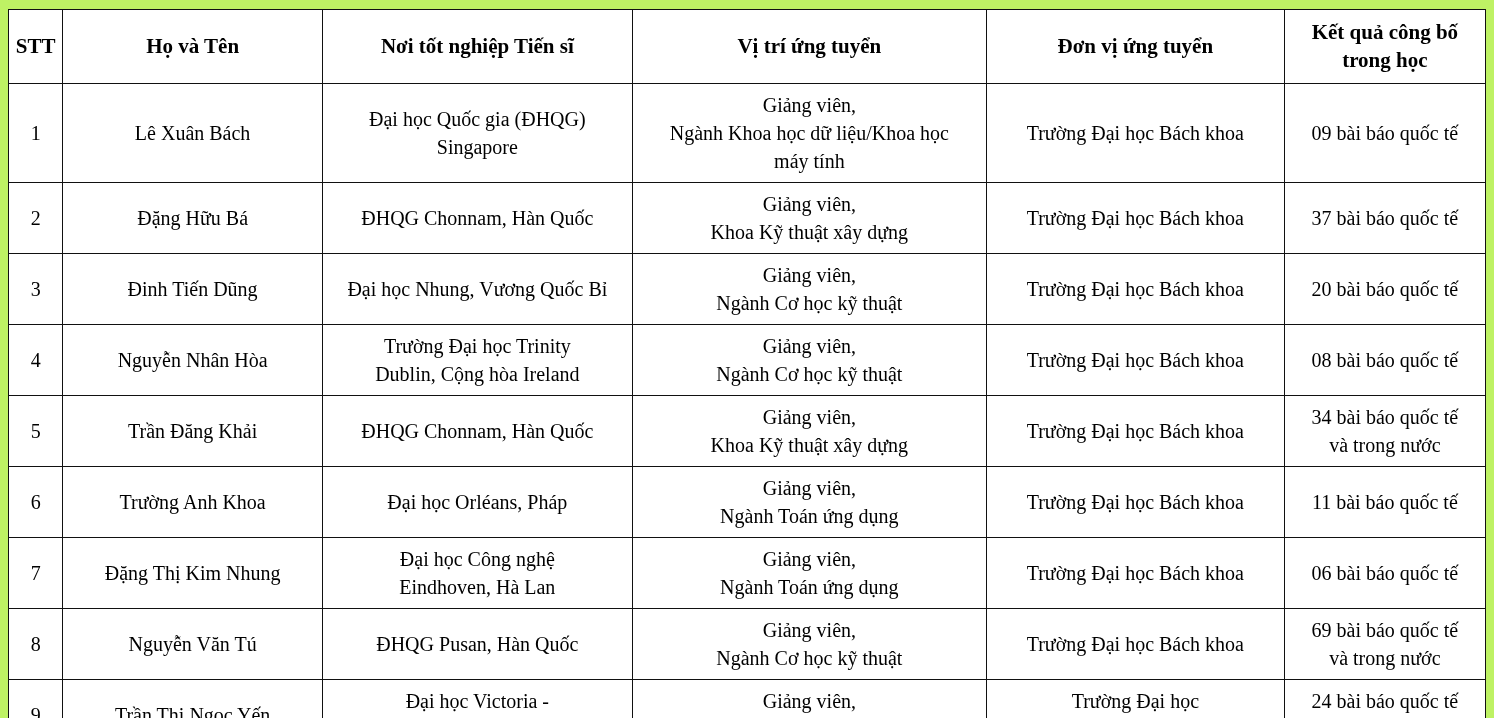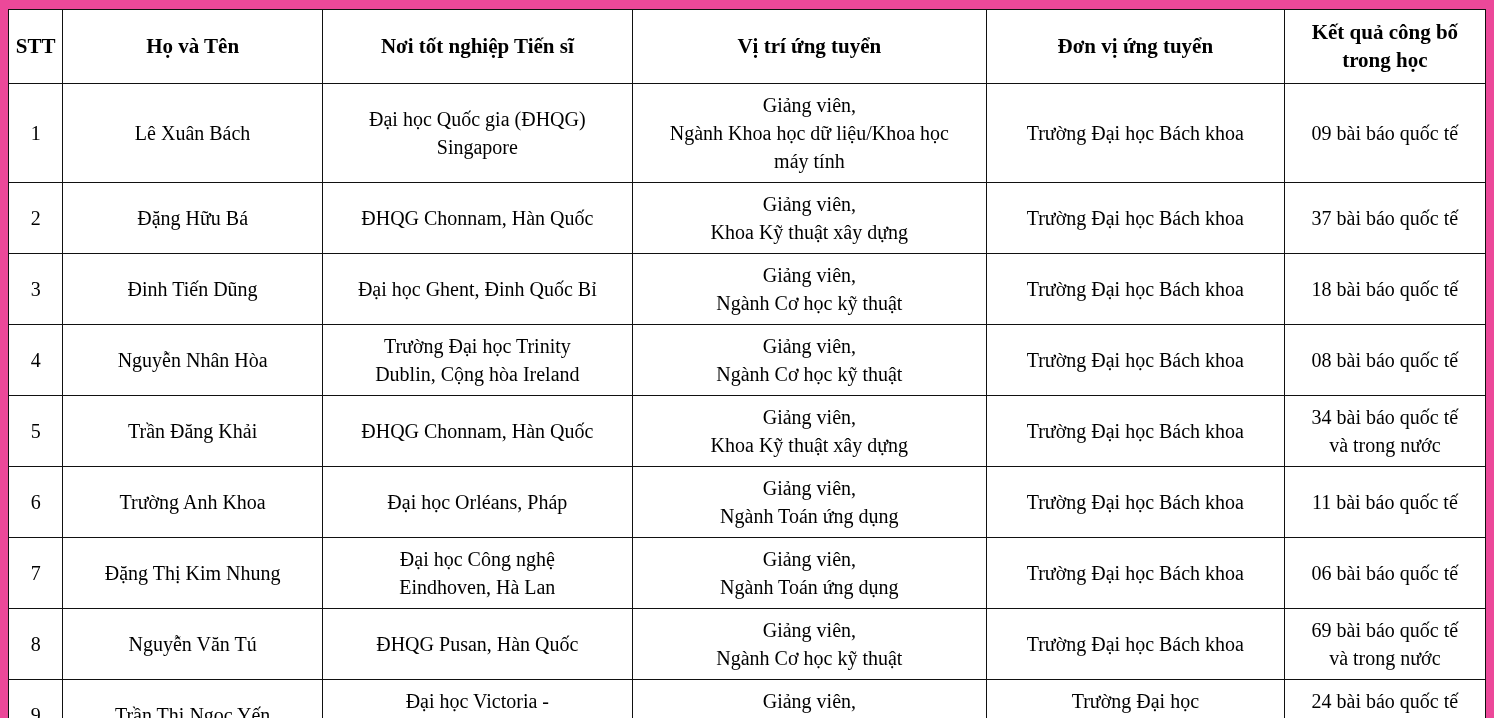--- a/index.html
+++ b/index.html
@@ -5,21 +5,21 @@
   html, body {
     margin: 0;
     padding: 0;
     background: #ffffff;
     font-family: "Liberation Serif", "DejaVu Serif", serif;
     color: #000000;
   }
   .page {
     width: 1494px;
     height: 718px;
-    background: #ec4899;
+    background: #bef264;
     box-sizing: border-box;
     padding: 9px 24px 6px 8px;
     overflow: hidden;
   }
   table.results {
     border-collapse: collapse;
     width: 1478px;
     table-layout: fixed;
     background: #ffffff;
   }
@@ -101,25 +101,25 @@
           <td class="col1">Đặng Hữu Bá</td>
           <td class="col2">ĐHQG Chonnam, Hàn Quốc</td>
           <td class="col3">Giảng viên,
 Khoa Kỹ thuật xây dựng</td>
           <td class="col4">Trường Đại học Bách khoa</td>
           <td class="col5">37 bài báo quốc tế</td>
         </tr>
         <tr>
           <td class="col0">3</td>
           <td class="col1">Đinh Tiến Dũng</td>
-          <td class="col2">Đại học Ghent, Đinh Quốc Bỉ</td>
+          <td class="col2">Đại học Nhung, Vương Quốc Bỉ</td>
           <td class="col3">Giảng viên,
 Ngành Cơ học kỹ thuật</td>
           <td class="col4">Trường Đại học Bách khoa</td>
-          <td class="col5">18 bài báo quốc tế</td>
+          <td class="col5">20 bài báo quốc tế</td>
         </tr>
         <tr>
           <td class="col0">4</td>
           <td class="col1">Nguyễn Nhân Hòa</td>
           <td class="col2">Trường Đại học Trinity
 Dublin, Cộng hòa Ireland</td>
           <td class="col3">Giảng viên,
 Ngành Cơ học kỹ thuật</td>
           <td class="col4">Trường Đại học Bách khoa</td>
           <td class="col5">08 bài báo quốc tế</td>

